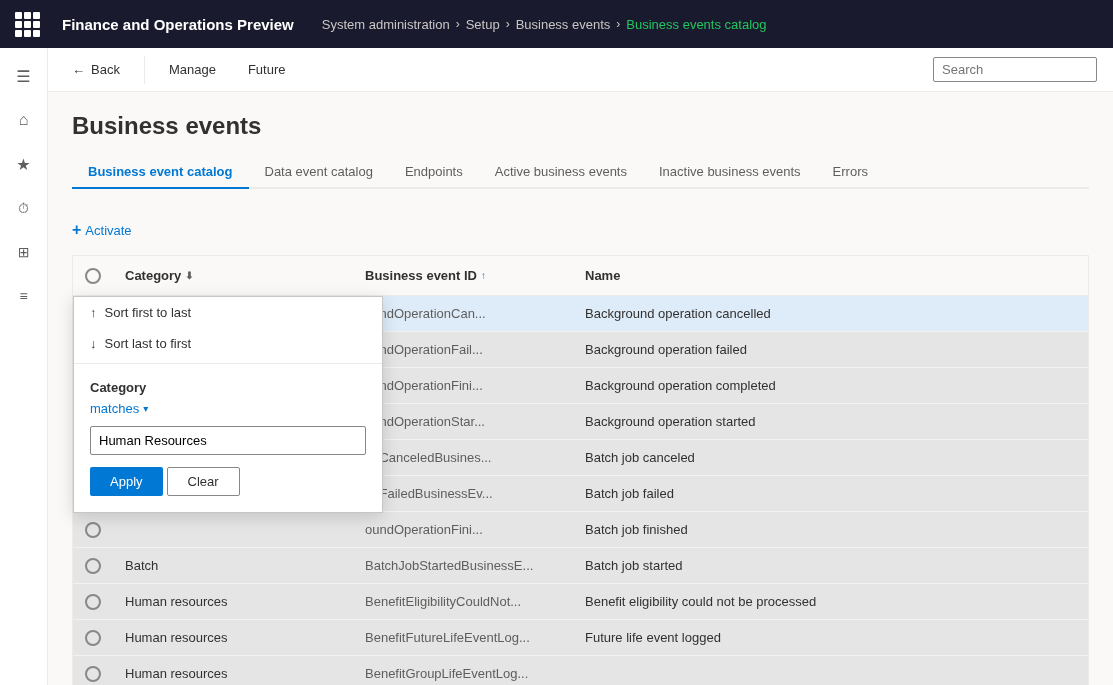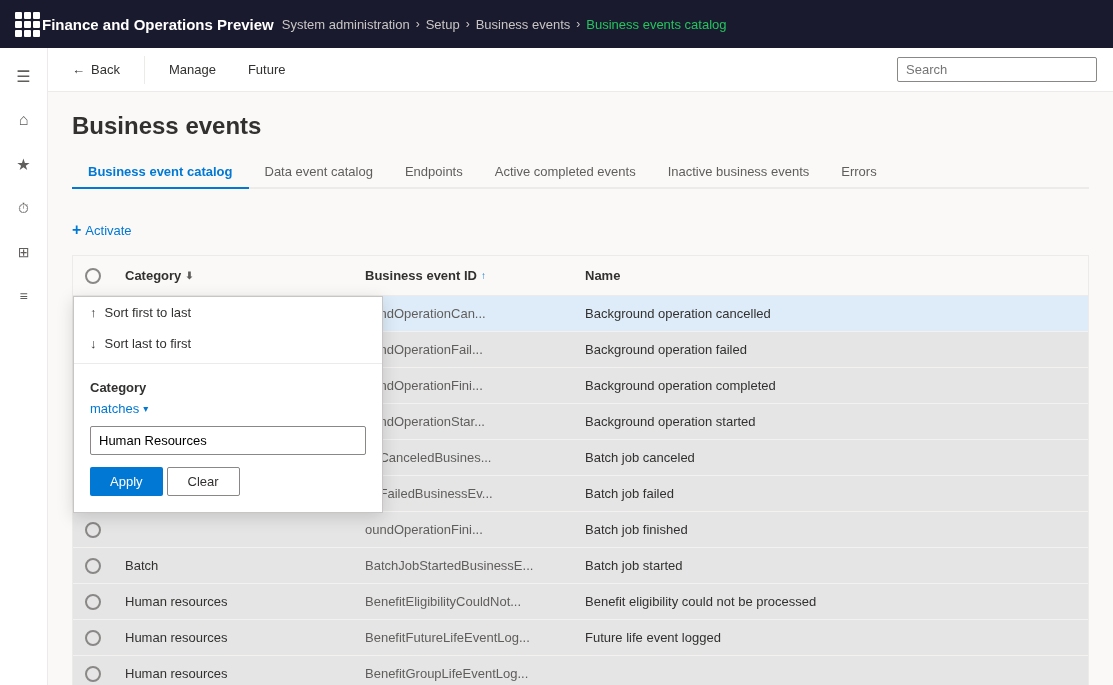--- a/index.html
+++ b/index.html
@@ -6,21 +6,21 @@
     body { font-family: 'Segoe UI', Arial, sans-serif; font-size: 13px; background: #f3f2f1; color: #323130; }
 
     
     .topbar {
       background: #1a1a2e;
       color: white;
       display: flex;
       align-items: center;
       height: 48px;
       padding: 0 12px;
-      gap: 0;
+      gap: 20px;
     }
     .topbar-waffle {
       width: 30px; height: 30px;
       display: flex; align-items: center; justify-content: center;
       cursor: pointer;
     }
     .waffle-grid {
       display: grid; grid-template-columns: repeat(3,7px); gap: 2px;
     }
     .waffle-dot { width: 7px; height: 7px; background: white; border-radius: 1px; }
@@ -81,21 +81,21 @@
       padding: 4px 8px; cursor: pointer; border-radius: 2px;
       font-size: 13px; color: #323130; border: none; background: transparent;
     }
     .toolbar-sep { width: 1px; height: 28px; background: #edebe9; }
     .search-box {
       margin-left: auto;
       border: 1px solid #8a8886;
       border-radius: 2px;
       padding: 4px 8px;
       font-size: 13px;
-      width: 200px;
+      width: 164px;
     }
 
     
     .page-content {
       padding: 20px 24px;
       flex: 1;
       overflow: auto;
     }
     .page-title {
       font-size: 24px; font-weight: 600; color: #323130; margin-bottom: 16px;
@@ -282,21 +282,21 @@
       </div>
     </div>
 
     <div class="page-content">
       <div class="page-title">Business events</div>
 
       <div class="tabs">
         <div class="tab active">Business event catalog</div>
         <div class="tab">Data event catalog</div>
         <div class="tab">Endpoints</div>
-        <div class="tab">Active completed events</div>
+        <div class="tab">Active business events</div>
         <div class="tab">Inactive business events</div>
         <div class="tab">Errors</div>
       </div>
 
       <div class="action-bar">
         <button class="activate-btn">
           <span style="font-size:16px; font-weight:600;">+</span>
           <span>Activate</span>
         </button>
       </div>

